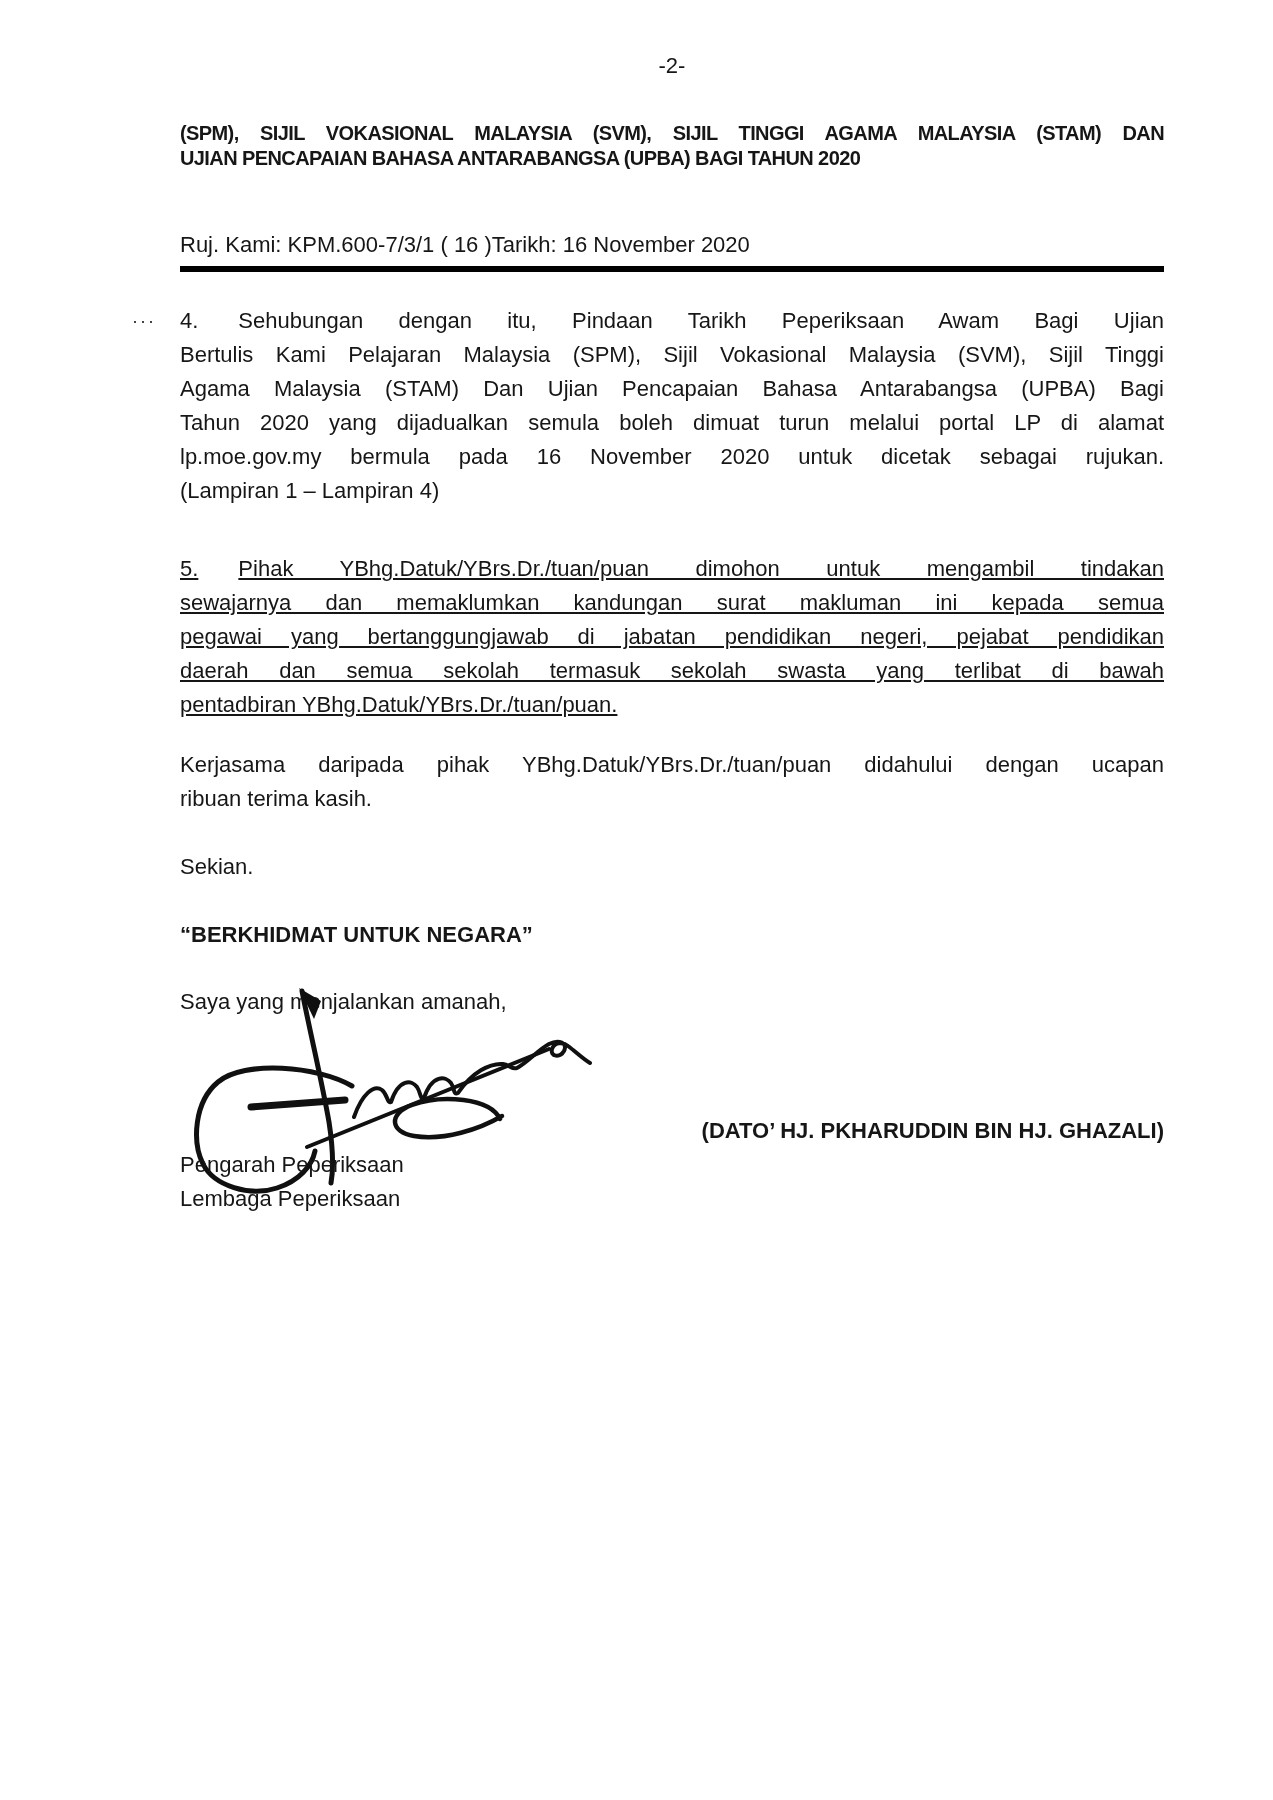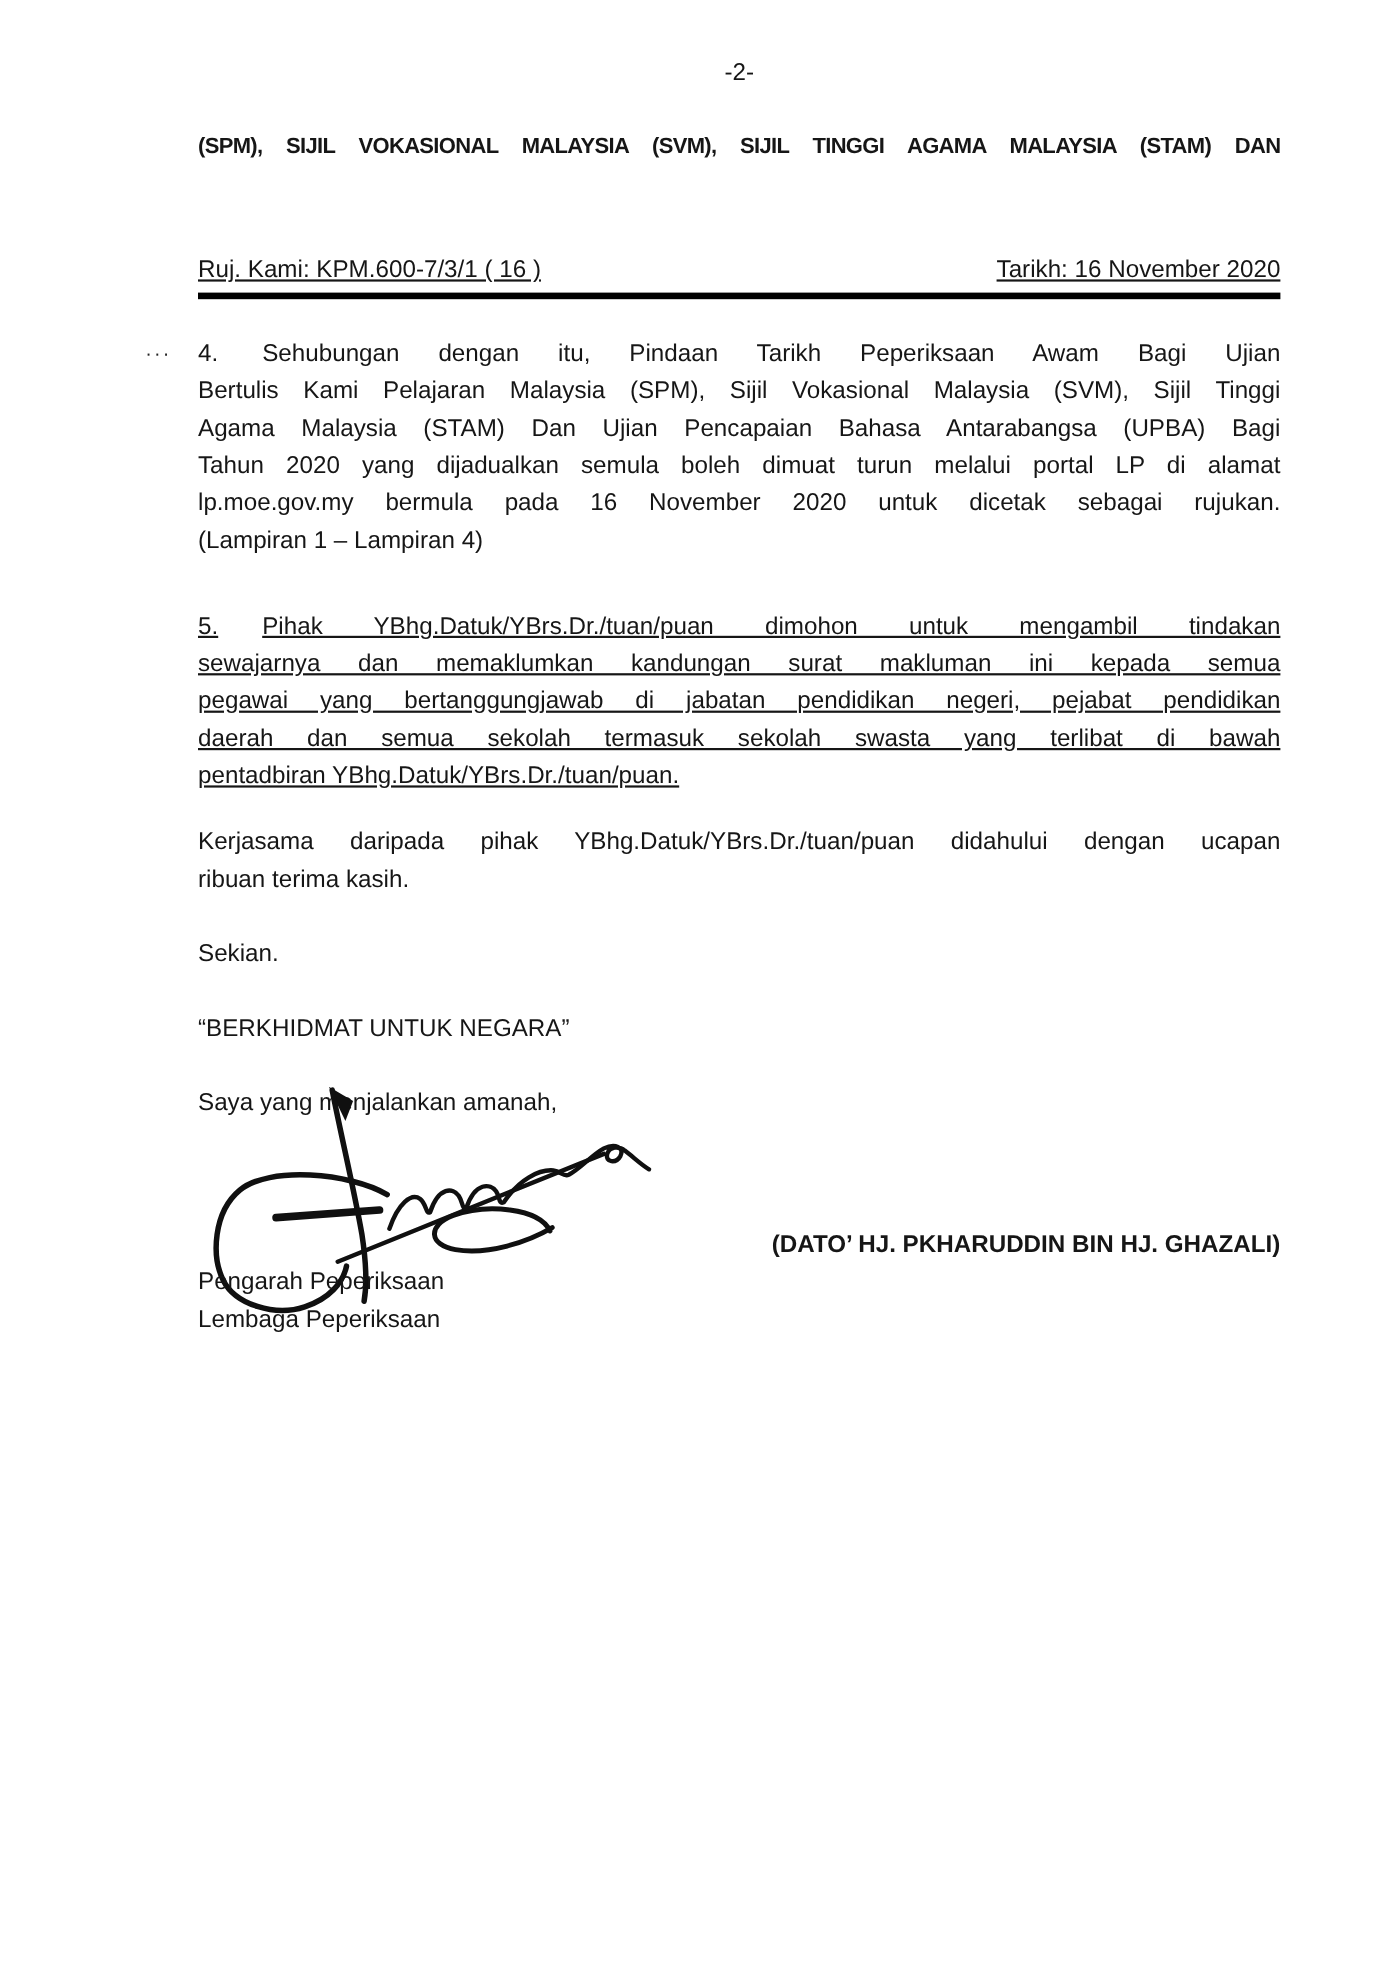--- a/index.html
+++ b/index.html
@@ -13,48 +13,49 @@
   }
   .abs{position:absolute;}
   .col{left:180px;width:984px;}
   .pagenum{top:52px;text-align:center;font-size:22px;line-height:28px;}
   .heading{
     top:121px;
     font-weight:700;font-size:20px;line-height:25px;letter-spacing:-0.6px;
   }
   .refrow{
     top:231px;font-size:22px;line-height:28px;
-    display:flex;justify-content:space-between;text-decoration:underline;
+    display:flex;justify-content:flex-start;
   }
   .rule{top:266px;height:6px;background:#000;}
   .body-txt{font-size:22px;line-height:34px;}
   .jline{text-align:justify;text-align-last:justify;}
   .jline.last{text-align-last:left;}
   .tab{display:inline-block;width:40px;}
   .b{font-weight:400;}
   .para4{top:304px;}
   .para5{top:552px;text-decoration:underline;}
   .closing{top:748px;}
   .sekian{top:850px;}
-  .motto{top:918px;font-weight:400;font-size:22px;line-height:34px;}
+  .motto{top:918px;font-weight:700;font-size:22px;line-height:34px;}
   .salutation{top:985px;}
   .margin-dots{left:132px;top:307px;font-size:18px;line-height:28px;letter-spacing:2px;color:#222;}
   .sig-block{top:1114px;font-size:22px;line-height:34px;}
   .sig-name{font-weight:700;text-align:right;}
   .sig-svg{left:180px;top:975px;pointer-events:none;}
 </style>
 </head>
 <body>
 
 <div class="page">
 
   <div class="abs col pagenum">-2-</div>
 
   <div class="abs col heading body-head">
       <div class="jline"><span>(SPM), SIJIL VOKASIONAL MALAYSIA (SVM), SIJIL TINGGI AGAMA MALAYSIA (STAM) DAN</span></div>
+      <div class="jline last"><span>UJIAN PENCAPAIAN BAHASA ANTARABANGSA (UPBA) BAGI TAHUN 2020</span></div>
     </div>
 
   <div class="abs col refrow">
     <span>Ruj. Kami: KPM.600-7/3/1 ( 16 )</span>
     <span>Tarikh: 16 November 2020</span>
   </div>
 
   <div class="abs col rule"></div>
 
   <div class="abs margin-dots">···</div>

